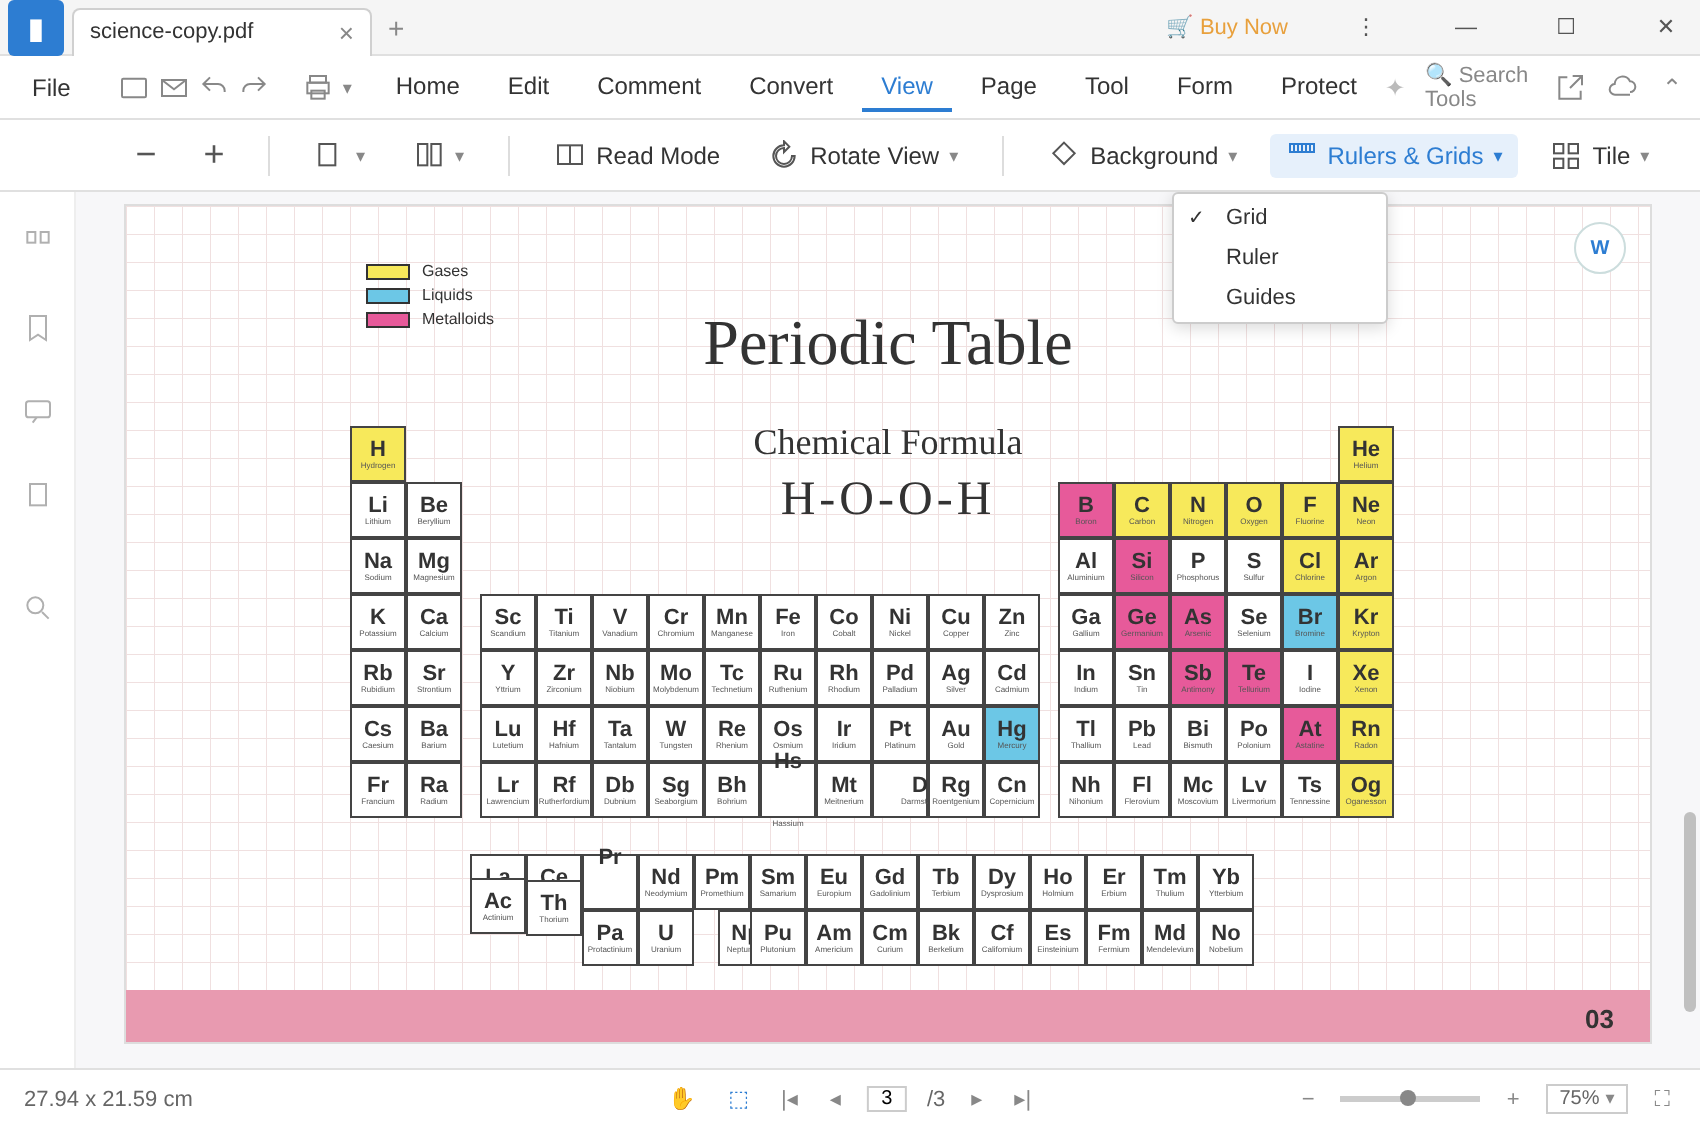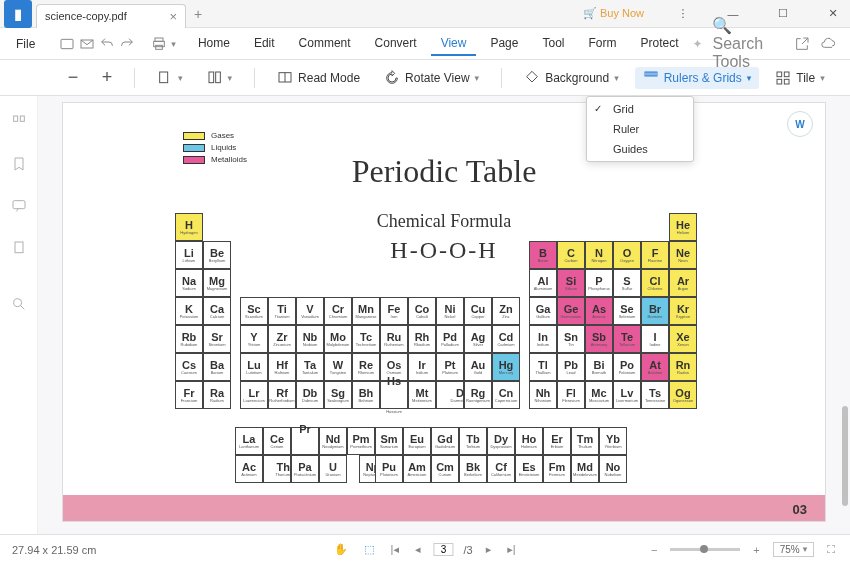--- a/index.html
+++ b/index.html
@@ -13,21 +13,21 @@
 .buy{color:#e8a03c;font-size:11px}
 .win-btn{width:22px;height:22px;display:flex;align-items:center;justify-content:center;color:#555;cursor:pointer;font-size:11px}
 .menubar{height:32px;display:flex;align-items:center;border-bottom:1px solid #e0e0e0;padding:0 8px;gap:4px}
 .file-btn{font-size:12px;padding:0 8px;cursor:pointer}
 .mb-icon{width:22px;height:22px;display:flex;align-items:center;justify-content:center;color:#888;cursor:pointer}
 .mb-sep{width:1px;height:18px;background:#ddd;margin:0 4px}
 .menu-items{display:flex;gap:4px;margin-left:8px}
 .menu-item{padding:4px 10px;cursor:pointer;font-size:12px}
 .menu-item.active{color:#2d7dd2;border-bottom:2px solid #2d7dd2}
 .menu-right{margin-left:auto;display:flex;gap:10px;align-items:center;color:#888}
-.search-tools{font-size:16px}
+.search-tools{font-size:11px}
 .toolbar{height:36px;display:flex;align-items:center;border-bottom:1px solid #e0e0e0;padding-left:60px;gap:8px}
 .tb-icon{width:26px;height:26px;display:flex;align-items:center;justify-content:center;color:#555;cursor:pointer}
 .tb-sep{width:1px;height:20px;background:#ddd;margin:0 6px}
 .tb-btn{display:flex;align-items:center;gap:5px;padding:3px 8px;cursor:pointer;font-size:12px;border-radius:3px}
 .tb-btn.active{background:#e6f0fb;color:#2d7dd2}
 .tb-btn.active .chev{color:#2d7dd2}
 .chev{font-size:9px;color:#888}
 .main{display:flex;height:438px;position:relative}
 .sidebar{width:38px;background:#fff;border-right:1px solid #eee;display:flex;flex-direction:column;align-items:center;gap:22px;padding-top:16px}
 .sb-icon{width:20px;height:20px;color:#b0b0b0;cursor:pointer;display:flex;align-items:center;justify-content:center}
@@ -674,25 +674,25 @@
             <span class="name">Erbium</span>
           </div>
           <div class="cell" style="left: 336px; top: 0px;">
             <span class="sym">Tm</span>
             <span class="name">Thulium</span>
           </div>
           <div class="cell" style="left: 364px; top: 0px;">
             <span class="sym">Yb</span>
             <span class="name">Ytterbium</span>
           </div>
-          <div class="cell" style="left: 0px; top: 28px;">
+          <div class="cell" style="left: 0px; top: 12px;">
             <span class="sym">Ac</span>
             <span class="name">Actinium</span>
           </div>
-          <div class="cell" style="left: 28px; top: 28px; align-items: flex-end;">
+          <div class="cell" style="left: 28px; top: 13px;">
             <span class="sym">Th</span>
             <span class="name">Thorium</span>
           </div>
           <div class="cell" style="left: 56px; top: 28px;">
             <span class="sym">Pa</span>
             <span class="name">Protactinium</span>
           </div>
           <div class="cell" style="left: 84px; top: 28px;">
             <span class="sym">U</span>
             <span class="name">Uranium</span>

